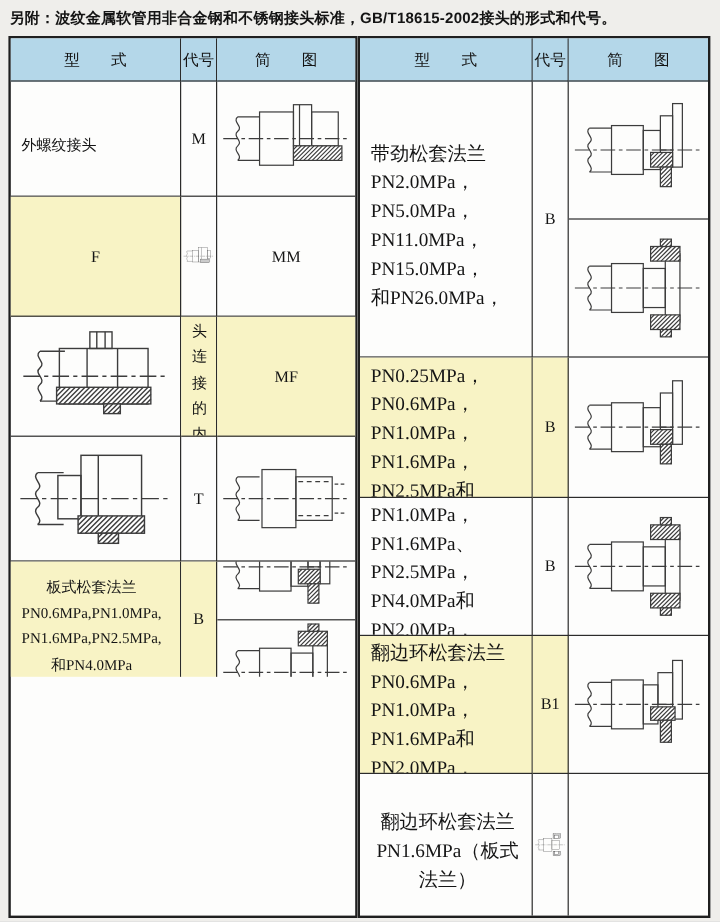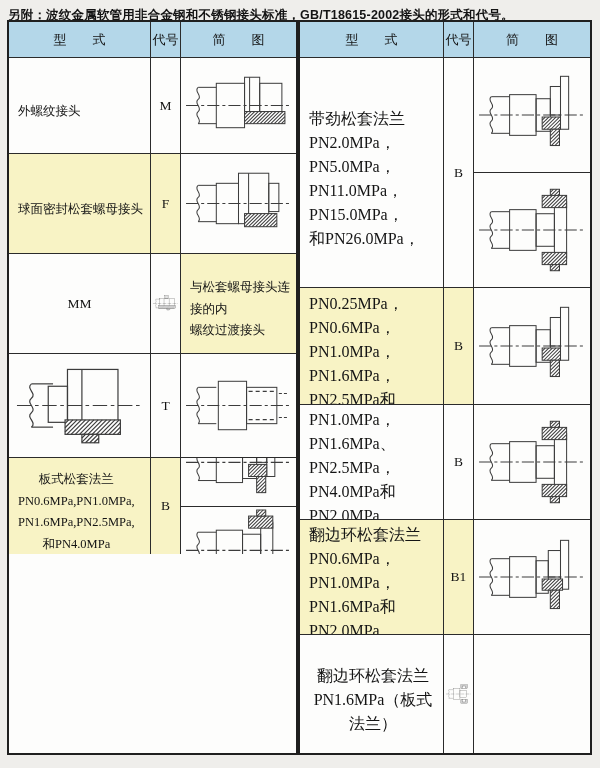--- a/index.html
+++ b/index.html
@@ -12,21 +12,21 @@
   *{margin:0;padding:0;box-sizing:border-box;}
   html,body{background:#dcdcdc;}
   .page{
     position:relative;width:600px;height:768px;background:var(--page-bg);
     font-family:"Liberation Sans", sans-serif;color:var(--ink);overflow:hidden;
   }
   .title{
     position:absolute;left:8px;top:7px;font-size:12.5px;font-weight:700;
     letter-spacing:0.2px;white-space:nowrap;
   }
-  .tables{position:absolute;left:7px;top:20px;display:flex;}
+  .tables{position:absolute;left:7px;top:30px;display:flex;}
   .tbl{display:grid;border:2px solid var(--border);background:#fdfdfc;}
   #tbl-left{grid-template-columns:142px 30px 115px;grid-template-rows:36px 96px 100px 100px 104px 96px 199px;width:291px;height:735px;}
   #tbl-right{grid-template-columns:144px 30px 116px;grid-template-rows:36px 230px 117px 115px 115px 118px;width:294px;height:735px;}
   .tbl>div{border-right:1px solid #2b2b2b;border-bottom:1px solid #2b2b2b;overflow:hidden;}
   .tbl>div:nth-child(3n){border-right:none;}
   .tbl>div.lastrow{border-bottom:none;text-align:center;}
   .hd{background:var(--header-bg);display:flex;align-items:center;justify-content:center;
       font-size:13px;font-weight:400;}
   .hl{background:var(--hl-bg);}
   .type-cell{display:flex;align-items:center;padding:16px 6px 4px 9px;
@@ -77,21 +77,20 @@
             <line x1="77.5" y1="60" x2="89.5" y2="48" stroke="#3c3c3c" stroke-width="1"></line>
             <line x1="81" y1="60" x2="93" y2="48" stroke="#3c3c3c" stroke-width="1"></line>
             <line x1="84.5" y1="60" x2="96.5" y2="48" stroke="#3c3c3c" stroke-width="1"></line>
             <line x1="88" y1="60" x2="100" y2="48" stroke="#3c3c3c" stroke-width="1"></line>
             <line x1="91.5" y1="60" x2="102" y2="49.5" stroke="#3c3c3c" stroke-width="1"></line>
             <line x1="95" y1="60" x2="102" y2="53" stroke="#3c3c3c" stroke-width="1"></line>
             <line x1="98.5" y1="60" x2="102" y2="56.5" stroke="#3c3c3c" stroke-width="1"></line>
           </svg>
         </div>
 
-      <div class="type-cell hl">球面密封松套螺母接头</div>
       <div class="code-cell hl">F</div>
       <div class="dg">
           <svg viewBox="0 0 112 84" preserveAspectRatio="xMidYMid meet">
             <path d="M16 24 C 11 28, 21 32, 16 36 C 11 40, 21 44, 16 48 C 11 52, 21 56, 16 60" fill="none" stroke="#3c3c3c"></path>
             <line x1="16" y1="24" x2="34" y2="24" stroke="#3c3c3c" stroke-width="1"></line>
             <line x1="16" y1="60" x2="34" y2="60" stroke="#3c3c3c" stroke-width="1"></line>
             <line x1="4" y1="42" x2="108" y2="42" stroke="#3c3c3c" stroke-width="1" stroke-dasharray="12 3 3 3"></line>
             <rect x="34" y="22" width="22" height="40" fill="none" stroke="#3c3c3c" stroke-width="1"></rect>
             <rect x="56" y="12" width="30" height="50" fill="none" stroke="#3c3c3c" stroke-width="1"></rect>
             <line x1="66" y1="12" x2="66" y2="62" stroke="#3c3c3c" stroke-width="1"></line>
@@ -152,20 +151,21 @@
             <line x1="62" y1="65" x2="65" y2="62" stroke="#3c3c3c" stroke-width="1"></line>
             <line x1="62" y1="68.5" x2="68.5" y2="62" stroke="#3c3c3c" stroke-width="1"></line>
             <line x1="65" y1="69" x2="72" y2="62" stroke="#3c3c3c" stroke-width="1"></line>
             <line x1="68.5" y1="69" x2="74" y2="63.5" stroke="#3c3c3c" stroke-width="1"></line>
             <line x1="72" y1="69" x2="74" y2="67" stroke="#3c3c3c" stroke-width="1"></line>
           </svg>
         </div>
 
       <div class="type-cell hl">与松套螺母接头连接的内
 螺纹过渡接头</div>
+      <div class="code-cell hl">MF</div>
       <div class="dg">
           <svg viewBox="0 0 112 84" preserveAspectRatio="xMidYMid meet">
             <path d="M16 24 C 11 28, 21 32, 16 36 C 11 40, 21 44, 16 48 C 11 52, 21 56, 16 60" fill="none" stroke="#3c3c3c"></path>
             <line x1="16" y1="24" x2="34" y2="24" stroke="#3c3c3c" stroke-width="1"></line>
             <line x1="16" y1="60" x2="34" y2="60" stroke="#3c3c3c" stroke-width="1"></line>
             <line x1="4" y1="42" x2="108" y2="42" stroke="#3c3c3c" stroke-width="1" stroke-dasharray="12 3 3 3"></line>
             <rect x="30" y="26" width="16" height="30" fill="none" stroke="#3c3c3c" stroke-width="1"></rect>
             <rect x="46" y="12" width="42" height="50" fill="none" stroke="#3c3c3c" stroke-width="1"></rect>
             <line x1="58" y1="12" x2="58" y2="62" stroke="#3c3c3c" stroke-width="1"></line>
             <rect x="44" y="54" width="46" height="12" fill="#fff" stroke="#3c3c3c" stroke-width="1"></rect>

